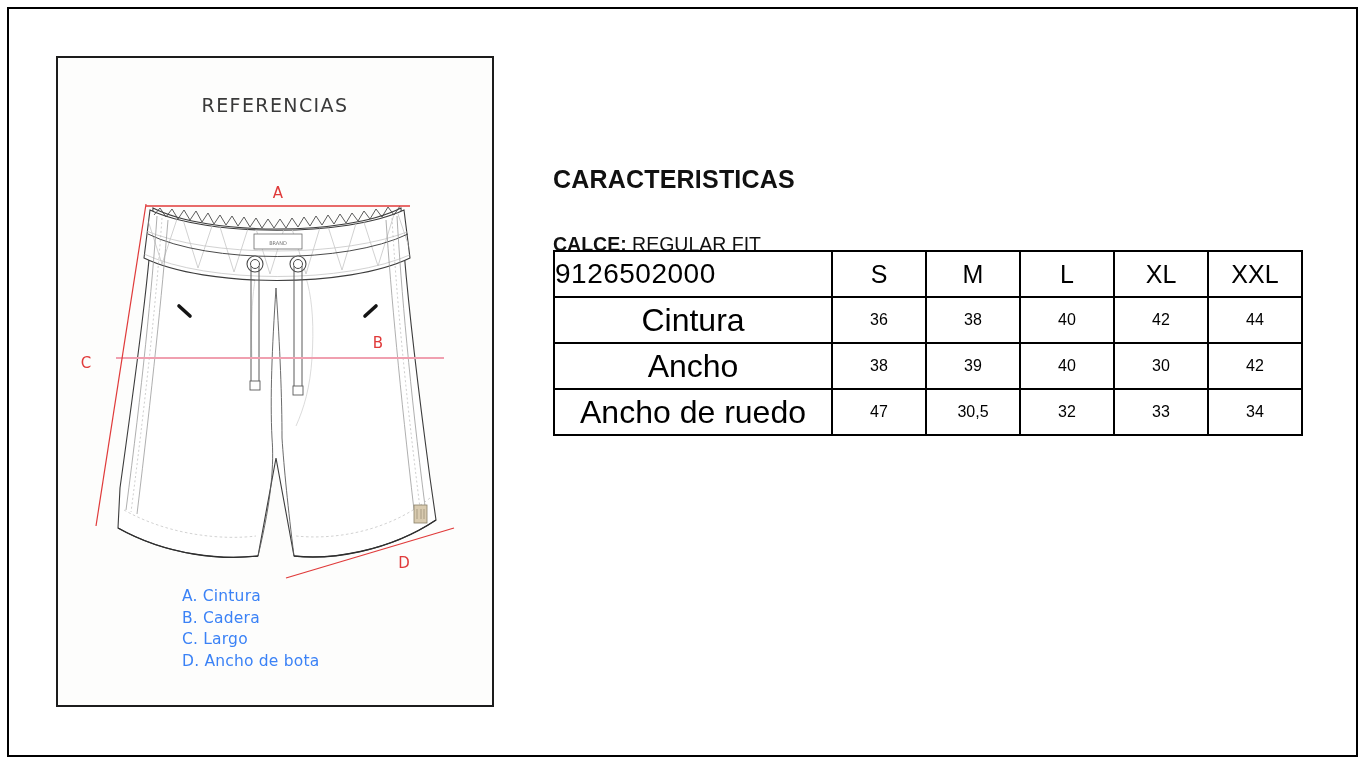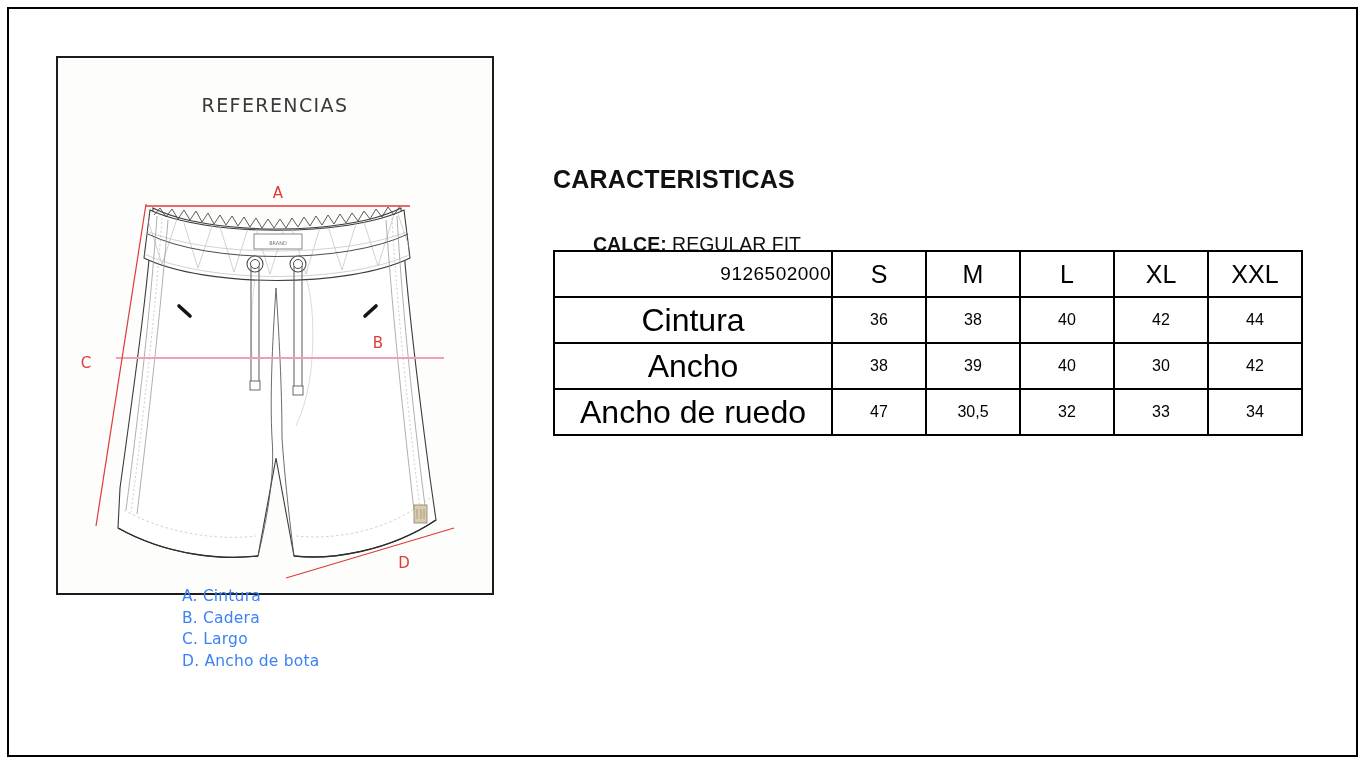--- a/index.html
+++ b/index.html
@@ -24,21 +24,21 @@
     height: 750px;
     border: 2px solid #000000;
     box-sizing: border-box;
   }
   
   .ref-panel {
     position: absolute;
     left: 56px;
     top: 56px;
     width: 438px;
-    height: 539px;
+    height: 651px;
     border: 2px solid #1c1c1c;
     background: #fdfdfc;
     box-sizing: border-box;
   }
   .ref-title {
     position: absolute;
     left: 0;
     top: 36px;
     width: 100%;
     text-align: center;
@@ -84,21 +84,21 @@
     letter-spacing: 0.2px;
   }
   .spec-block {
     position: absolute;
     left: 4px;
     top: 230px;
     font-size: 19.5px;
     line-height: 29.5px;
     color: #111;
   }
-  .spec-line { white-space: nowrap; margin-left: 40px; }
+  .spec-line { white-space: nowrap; }
   .spec-line b { font-weight: bold; }
 
   
   table.size-table {
     position: absolute;
     left: 4px;
     top: 250px;
     border-collapse: collapse;
     table-layout: fixed;
     background: #fff;
@@ -106,23 +106,23 @@
   table.size-table td, table.size-table th {
     border: 2px solid #000;
     height: 46px;
     box-sizing: border-box;
     font-weight: normal;
     color: #000;
     padding: 0;
   }
   th.code-cell {
     width: 278px;
-    font-size: 19px;
+    font-size: 28px;
     font-weight: bold;
-    text-align: right;
+    text-align: left;
     letter-spacing: 0.5px;
   }
   th.size-cell {
     width: 94px;
     font-size: 25px;
     font-weight: bold;
     text-align: center;
   }
   td.row-label {
     font-size: 32px;

